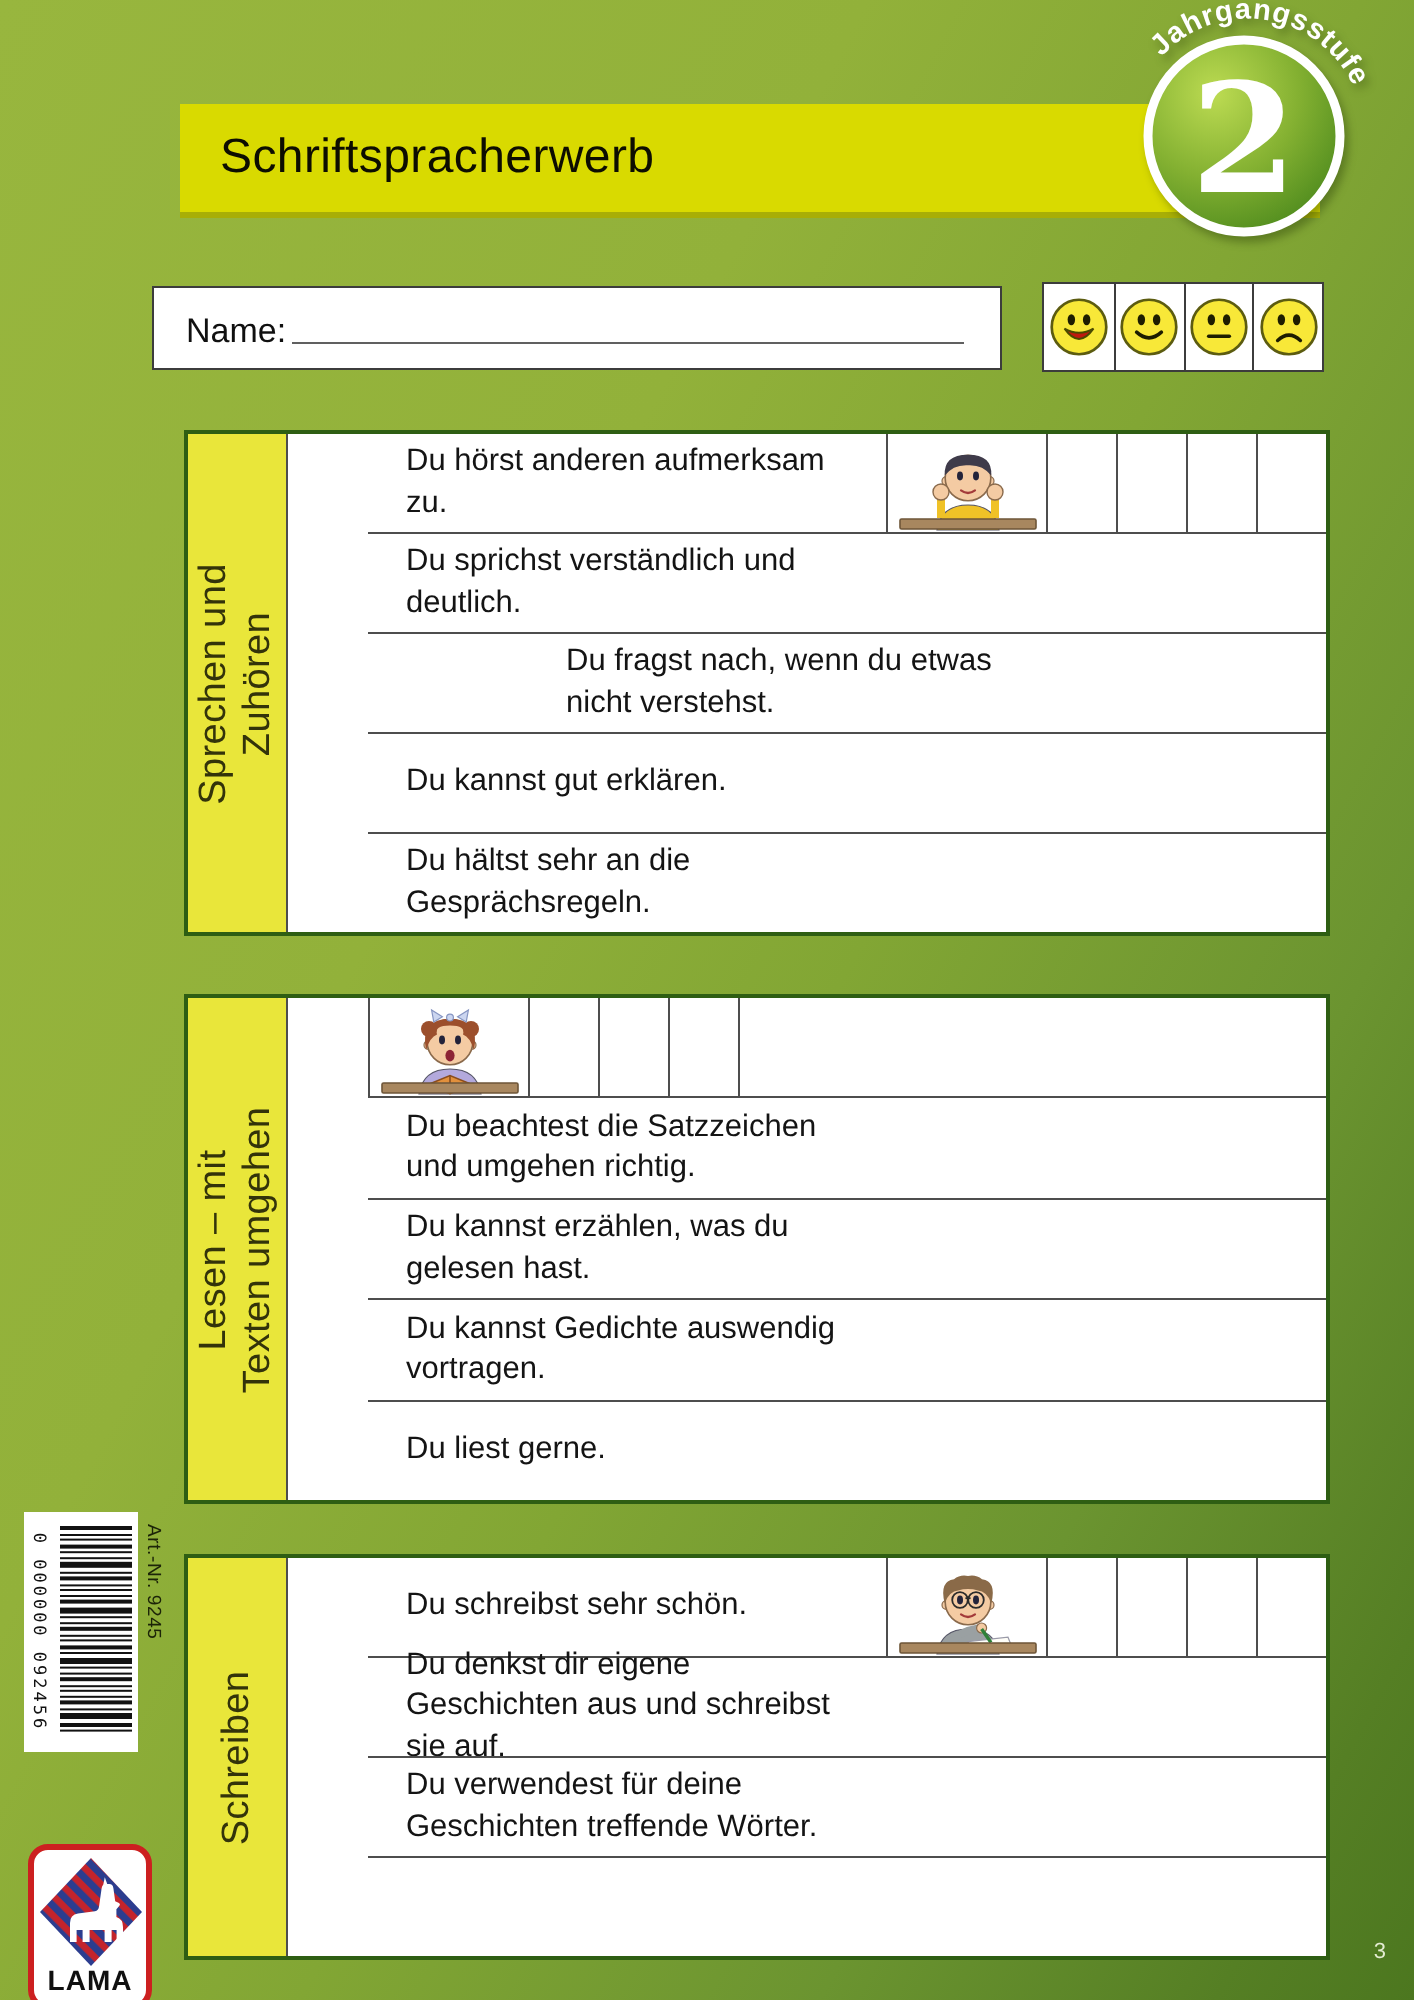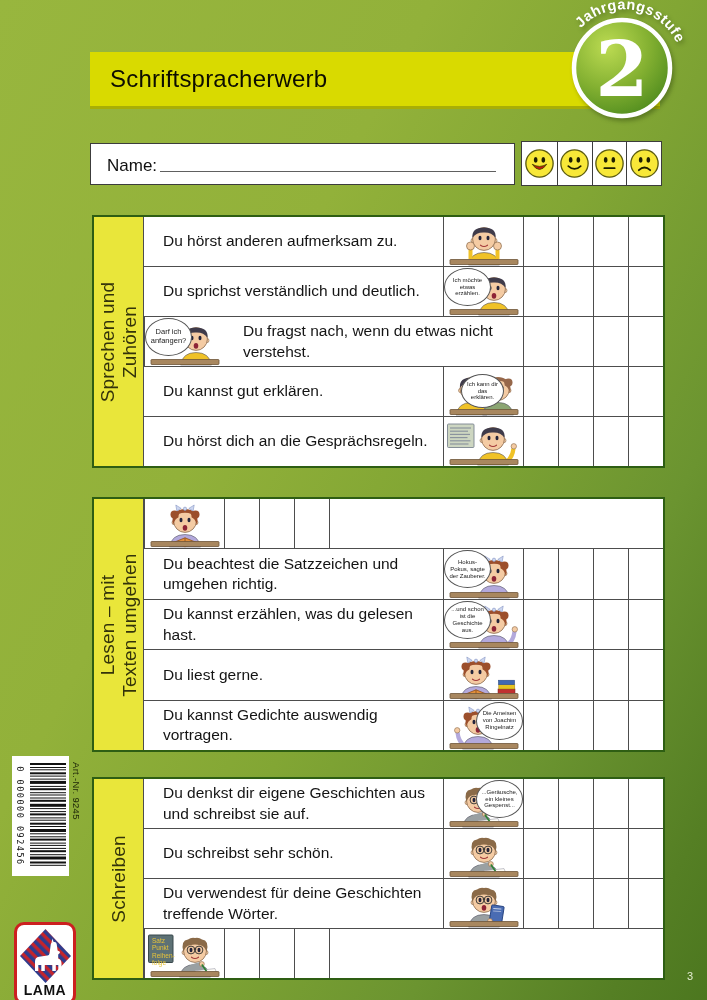--- a/index.html
+++ b/index.html
@@ -10,39 +10,39 @@
 
   
   .header-bar { left:90px; top:52px; width:570px; height:57px; background:#d9da00;
                 border-bottom:3px solid #a8ae06; display:flex; align-items:center;
                 padding-left:20px; z-index:1; }
   .header-bar span { font-size:24px; color:#0d0d00; letter-spacing:.2px; }
   .badge { left:556px; top:0; width:140px; height:138px; z-index:2;
            filter:drop-shadow(2px 3px 2px rgba(25,45,0,.35)); }
 
   
-  .name-box { left:90px; top:143px; width:425px; height:42px; background:#fff;
+  .name-box { left:76px; top:143px; width:425px; height:42px; background:#fff;
               border:1.5px solid #3c3c3c; display:flex; align-items:flex-end; padding:0 14px 0 16px; }
   .name-label { font-size:17px; color:#101010; margin-bottom:8px; }
   .name-line { flex:1; border-bottom:1.8px solid #606060; margin:0 4px 12px 3px; height:0; }
   .smiley-strip { left:521px; top:141px; height:45px; background:#fff;
                   border:1.5px solid #3c3c3c; display:flex; }
   .smiley-cell { width:34.8px; display:flex; align-items:center; justify-content:center; }
   .smiley-cell + .smiley-cell { border-left:1.2px solid #3c3c3c; }
 
   
   .section { left:92px; width:573px; border:2px solid #2e5e13; display:flex; background:#fff; }
   .side-label { width:50px; background:#e9e63a; position:relative; border-right:1.2px solid #4d4d4d; }
   .side-label .rot { position:absolute; left:50%; top:50%;
                      transform:translate(-50%,-50%) rotate(-90deg);
                      white-space:pre; text-align:center; font-size:19px; line-height:1.18;
                      color:#33330a; letter-spacing:.2px; }
   .rows { flex:1; display:flex; flex-direction:column; }
-  .row { flex:1; display:flex; min-height:0; }
-  .row + .row { border-top:1.2px solid #4d4d4d; }
+  .row { flex:1; display:flex; min-height:0;margin-left:40px; }
+  .row + .row { border-top:1.2px solid #4d4d4d;align-items:center; }
   .cell.text { flex:1; display:flex; align-items:center; padding:2px 8px 2px 19px;
                font-size:15.5px; color:#141414; line-height:1.3; }
   .cell.illo { width:80px; border-left:1.2px solid #4d4d4d; position:relative; overflow:hidden; background:#fff; }
   .illo-svg { position:absolute; inset:0; }
   .illo-svg svg { position:absolute; bottom:0; left:50%; transform:translateX(-50%); }
   .cell.rate { width:35px; border-left:1.2px solid #4d4d4d; background:#fff; }
   .bubble { position:absolute; top:1px; width:47px; height:38px; background:#fff;
             border:1px solid #555; border-radius:50%; display:flex; align-items:center;
             justify-content:center; text-align:center; font-size:6px; line-height:1.15;
             color:#222; padding:4px 4px; z-index:2; }
@@ -260,21 +260,21 @@
       <div class="bubble mid">Ich kann dir das erklären.</div>
 
     </div>
     <div class="cell rate"></div>
     <div class="cell rate"></div>
     <div class="cell rate"></div>
     <div class="cell rate"></div>
   </div>
         <div class="row">
     <div class="cell text">
-      <span class="row-text">Du hörst dich an die Gesprächsregeln.</span>
+      <span class="row-text">Du hältst sehr an die Gesprächsregeln.</span>
     </div>
     <div class="cell illo">
       <div class="illo-svg">
               <svg width="78" height="47" viewBox="0 0 78 47">
                 <rect x="2.5" y="5" width="26.5" height="23.5" rx="1" fill="#cdd6c1" stroke="#7a8490" stroke-width="0.9"></rect>
   <g stroke="#87909c" stroke-width="1.1">
                   <line x1="5" y1="9" x2="26" y2="9"></line>
                   <line x1="5" y1="12.2" x2="23" y2="12.2"></line>
   <line x1="5" y1="15.4" x2="25" y2="15.4"></line>
                   <line x1="5" y1="18.6" x2="22.5" y2="18.6"></line>
@@ -406,160 +406,160 @@
       <div class="bubble left">...und schon ist die Geschichte aus.</div>
 
     </div>
     <div class="cell rate"></div>
     <div class="cell rate"></div>
     <div class="cell rate"></div>
     <div class="cell rate"></div>
   </div>
         <div class="row">
     <div class="cell text">
-      <span class="row-text">Du liest gerne.</span>
-    </div>
-    <div class="cell illo">
-      <div class="illo-svg">
-              <svg width="78" height="47" viewBox="0 0 78 47">
-                <g transform="translate(-8 0)">
+      <span class="row-text">Du kannst Gedichte auswendig vortragen.</span>
+    </div>
+    <div class="cell illo">
+      <div class="illo-svg">
+              <svg width="78" height="47" viewBox="0 0 78 47">
+                <g transform="translate(-6 0)">
     <path d="M23.5 46 Q25.5 33.5 39 33.5 Q52.5 33.5 54.5 46 Z" fill="#b3a9dc" stroke="#555566" stroke-width="0.6"></path>
     <circle cx="28.2" cy="21.5" r="2.2" fill="#f4cba3" stroke="#8a6a4c" stroke-width="0.6"></circle>
     <circle cx="49.8" cy="21.5" r="2.2" fill="#f4cba3" stroke="#8a6a4c" stroke-width="0.6"></circle>
     <circle cx="39" cy="20" r="11.4" fill="#f4cba3" stroke="#8a6a4c" stroke-width="0.8"></circle>
     <circle cx="28.5" cy="13.5" r="4" fill="#9c4f2c"></circle>
                   <circle cx="49.5" cy="13.5" r="4" fill="#9c4f2c"></circle>
       <path d="M27 24 Q24 8.5 39 8.2 Q54 8.5 51 24 Q49 17.5 45.5 16.2 Q47 11.8 39 11.8 Q31 11.8 32.5 16.2 Q29 17.5 27 24Z" fill="#9c4f2c"></path>
                   <path d="M35.2 7.4 L29.8 4 L30.9 10 Z" fill="#ccd6f0" stroke="#8695c2" stroke-width="0.6"></path>
       <path d="M42.8 7.4 L48.2 4 L47.1 10 Z" fill="#ccd6f0" stroke="#8695c2" stroke-width="0.6"></path>
       <circle cx="39" cy="7.8" r="1.7" fill="#ccd6f0" stroke="#8695c2" stroke-width="0.6"></circle>
                   <ellipse cx="35" cy="19" rx="1.5" ry="2.2" fill="#23233a"></ellipse>
                   <ellipse cx="43" cy="19" rx="1.5" ry="2.2" fill="#23233a"></ellipse>
-                  <path d="M35.5 26.2 Q39 28.8 42.5 26.2" fill="none" stroke="#a33a3a" stroke-width="1.1" stroke-linecap="round"></path>
-                  <path d="M27.5 41.5 L39 36.8 L50.5 41.5 L39 45.8 Z" fill="#e2903c" stroke="#8a4d1d" stroke-width="0.8"></path>
-                  <line x1="39" y1="36.8" x2="39" y2="45.8" stroke="#8a4d1d" stroke-width="0.8"></line>
-                </g>
-                <rect x="53" y="36" width="17" height="4.4" fill="#c03030" stroke="#7a1a1a" stroke-width="0.5"></rect>
-  <rect x="53.8" y="31.6" width="16" height="4.4" fill="#e6c31e" stroke="#9a8212" stroke-width="0.5"></rect>
-  <rect x="53.4" y="27.2" width="16.2" height="4.4" fill="#3f68b0" stroke="#27447c" stroke-width="0.5"></rect>
-                <rect x="5" y="40.5" width="68" height="5" rx="0.8" fill="#a8875f" stroke="#6e5638" stroke-width="0.8"></rect>
-              </svg>
-            </div>
-
-    </div>
-    <div class="cell rate"></div>
-    <div class="cell rate"></div>
-    <div class="cell rate"></div>
-    <div class="cell rate"></div>
-  </div>
-        <div class="row">
-    <div class="cell text">
-      <span class="row-text">Du kannst Gedichte auswendig vortragen.</span>
-    </div>
-    <div class="cell illo">
-      <div class="illo-svg">
-              <svg width="78" height="47" viewBox="0 0 78 47">
-                <g transform="translate(-6 0)">
+                  <ellipse cx="39" cy="26.8" rx="2.3" ry="2.9" fill="#8d2436"></ellipse>
+                  <path d="M26 43 Q19.5 39 18.5 29.5" stroke="#b3a9dc" stroke-width="4.2" fill="none"></path>
+                  <circle cx="18.2" cy="27.3" r="2.7" fill="#f4cba3" stroke="#8a6a4c" stroke-width="0.6"></circle>
+                </g>
+                <rect x="5" y="40.5" width="68" height="5" rx="0.8" fill="#a8875f" stroke="#6e5638" stroke-width="0.8"></rect>
+              </svg>
+            </div>
+      <div class="bubble right">Die Ameisen von Joachim Ringelnatz</div>
+
+    </div>
+    <div class="cell rate"></div>
+    <div class="cell rate"></div>
+    <div class="cell rate"></div>
+    <div class="cell rate"></div>
+  </div>
+        <div class="row">
+    <div class="cell text">
+      <span class="row-text">Du liest gerne.</span>
+    </div>
+    <div class="cell illo">
+      <div class="illo-svg">
+              <svg width="78" height="47" viewBox="0 0 78 47">
+                <g transform="translate(-8 0)">
     <path d="M23.5 46 Q25.5 33.5 39 33.5 Q52.5 33.5 54.5 46 Z" fill="#b3a9dc" stroke="#555566" stroke-width="0.6"></path>
     <circle cx="28.2" cy="21.5" r="2.2" fill="#f4cba3" stroke="#8a6a4c" stroke-width="0.6"></circle>
     <circle cx="49.8" cy="21.5" r="2.2" fill="#f4cba3" stroke="#8a6a4c" stroke-width="0.6"></circle>
     <circle cx="39" cy="20" r="11.4" fill="#f4cba3" stroke="#8a6a4c" stroke-width="0.8"></circle>
     <circle cx="28.5" cy="13.5" r="4" fill="#9c4f2c"></circle>
                   <circle cx="49.5" cy="13.5" r="4" fill="#9c4f2c"></circle>
       <path d="M27 24 Q24 8.5 39 8.2 Q54 8.5 51 24 Q49 17.5 45.5 16.2 Q47 11.8 39 11.8 Q31 11.8 32.5 16.2 Q29 17.5 27 24Z" fill="#9c4f2c"></path>
                   <path d="M35.2 7.4 L29.8 4 L30.9 10 Z" fill="#ccd6f0" stroke="#8695c2" stroke-width="0.6"></path>
       <path d="M42.8 7.4 L48.2 4 L47.1 10 Z" fill="#ccd6f0" stroke="#8695c2" stroke-width="0.6"></path>
       <circle cx="39" cy="7.8" r="1.7" fill="#ccd6f0" stroke="#8695c2" stroke-width="0.6"></circle>
                   <ellipse cx="35" cy="19" rx="1.5" ry="2.2" fill="#23233a"></ellipse>
                   <ellipse cx="43" cy="19" rx="1.5" ry="2.2" fill="#23233a"></ellipse>
-                  <ellipse cx="39" cy="26.8" rx="2.3" ry="2.9" fill="#8d2436"></ellipse>
-                  <path d="M26 43 Q19.5 39 18.5 29.5" stroke="#b3a9dc" stroke-width="4.2" fill="none"></path>
-                  <circle cx="18.2" cy="27.3" r="2.7" fill="#f4cba3" stroke="#8a6a4c" stroke-width="0.6"></circle>
-                </g>
-                <rect x="5" y="40.5" width="68" height="5" rx="0.8" fill="#a8875f" stroke="#6e5638" stroke-width="0.8"></rect>
-              </svg>
-            </div>
-      <div class="bubble right">Die Ameisen von Joachim Ringelnatz</div>
+                  <path d="M35.5 26.2 Q39 28.8 42.5 26.2" fill="none" stroke="#a33a3a" stroke-width="1.1" stroke-linecap="round"></path>
+                  <path d="M27.5 41.5 L39 36.8 L50.5 41.5 L39 45.8 Z" fill="#e2903c" stroke="#8a4d1d" stroke-width="0.8"></path>
+                  <line x1="39" y1="36.8" x2="39" y2="45.8" stroke="#8a4d1d" stroke-width="0.8"></line>
+                </g>
+                <rect x="53" y="36" width="17" height="4.4" fill="#c03030" stroke="#7a1a1a" stroke-width="0.5"></rect>
+  <rect x="53.8" y="31.6" width="16" height="4.4" fill="#e6c31e" stroke="#9a8212" stroke-width="0.5"></rect>
+  <rect x="53.4" y="27.2" width="16.2" height="4.4" fill="#3f68b0" stroke="#27447c" stroke-width="0.5"></rect>
+                <rect x="5" y="40.5" width="68" height="5" rx="0.8" fill="#a8875f" stroke="#6e5638" stroke-width="0.8"></rect>
+              </svg>
+            </div>
 
     </div>
     <div class="cell rate"></div>
     <div class="cell rate"></div>
     <div class="cell rate"></div>
     <div class="cell rate"></div>
   </div>
       </div>
   </div>
 
   <div class="abs section" style="top:777px;height:203px;">
     <div class="side-label">
       <span class="rot">Schreiben</span>
     </div>
     <div class="rows">
         <div class="row">
     <div class="cell text">
-      <span class="row-text">Du denkst dir eigene Geschichten aus und schreibst sie auf.</span>
-    </div>
-    <div class="cell illo">
-      <div class="illo-svg">
-              <svg width="78" height="47" viewBox="0 0 78 47">
-                <g transform="translate(-6 0)">
+      <span class="row-text">Du schreibst sehr schön.</span>
+    </div>
+    <div class="cell illo">
+      <div class="illo-svg">
+              <svg width="78" height="47" viewBox="0 0 78 47">
+                <g transform="translate(0 0)">
     <path d="M23.5 46 Q25.5 33.5 39 33.5 Q52.5 33.5 54.5 46 Z" fill="#9aa0a2" stroke="#555566" stroke-width="0.6"></path>
     <circle cx="28.2" cy="21.5" r="2.2" fill="#f4cba3" stroke="#8a6a4c" stroke-width="0.6"></circle>
     <circle cx="49.8" cy="21.5" r="2.2" fill="#f4cba3" stroke="#8a6a4c" stroke-width="0.6"></circle>
     <circle cx="39" cy="20" r="11.4" fill="#f4cba3" stroke="#8a6a4c" stroke-width="0.8"></circle>
     <path d="M27.3 20.5 Q24.6 9.5 32 8.6 Q35 6.2 39 7 Q43 6.2 46 8.6 Q53.4 9.5 50.7 20.5 Q48.2 14.5 44 14.2 Q39 12.8 34 14.2 Q29.8 14.5 27.3 20.5Z" fill="#8a6a48"></path>
                   <ellipse cx="35" cy="19" rx="1.5" ry="2.2" fill="#23233a"></ellipse>
                   <ellipse cx="43" cy="19" rx="1.5" ry="2.2" fill="#23233a"></ellipse>
                   <circle cx="35" cy="19" r="3.9" fill="none" stroke="#2b2b2b" stroke-width="0.9"></circle>
     <circle cx="43" cy="19" r="3.9" fill="none" stroke="#2b2b2b" stroke-width="0.9"></circle>
     <line x1="37.7" y1="18.1" x2="40.3" y2="18.1" stroke="#2b2b2b" stroke-width="0.9"></line>
                   <path d="M35.5 26.2 Q39 28.8 42.5 26.2" fill="none" stroke="#a33a3a" stroke-width="1.1" stroke-linecap="round"></path>
                   <path d="M39 39.8 L59 37.6 L61 42.6 L41 44.8 Z" fill="#fffef8" stroke="#9a9aa8" stroke-width="0.6"></path>
     <path d="M28 41.5 Q35 34.5 44.5 33" stroke="#9aa0a2" stroke-width="3.8" fill="none"></path>
     <circle cx="45.8" cy="33" r="2.5" fill="#f4cba3" stroke="#8a6a4c" stroke-width="0.6"></circle>
     <line x1="45.8" y1="33.5" x2="50.5" y2="40.2" stroke="#2e8038" stroke-width="1.7"></line>
                 </g>
                 <rect x="5" y="40.5" width="68" height="5" rx="0.8" fill="#a8875f" stroke="#6e5638" stroke-width="0.8"></rect>
               </svg>
             </div>
-      <div class="bubble right">...Geräusche, ein kleines Gespenst...</div>
-
-    </div>
-    <div class="cell rate"></div>
-    <div class="cell rate"></div>
-    <div class="cell rate"></div>
-    <div class="cell rate"></div>
-  </div>
-        <div class="row">
-    <div class="cell text">
-      <span class="row-text">Du schreibst sehr schön.</span>
-    </div>
-    <div class="cell illo">
-      <div class="illo-svg">
-              <svg width="78" height="47" viewBox="0 0 78 47">
-                <g transform="translate(0 0)">
+
+    </div>
+    <div class="cell rate"></div>
+    <div class="cell rate"></div>
+    <div class="cell rate"></div>
+    <div class="cell rate"></div>
+  </div>
+        <div class="row">
+    <div class="cell text">
+      <span class="row-text">Du denkst dir eigene Geschichten aus und schreibst sie auf.</span>
+    </div>
+    <div class="cell illo">
+      <div class="illo-svg">
+              <svg width="78" height="47" viewBox="0 0 78 47">
+                <g transform="translate(-6 0)">
     <path d="M23.5 46 Q25.5 33.5 39 33.5 Q52.5 33.5 54.5 46 Z" fill="#9aa0a2" stroke="#555566" stroke-width="0.6"></path>
     <circle cx="28.2" cy="21.5" r="2.2" fill="#f4cba3" stroke="#8a6a4c" stroke-width="0.6"></circle>
     <circle cx="49.8" cy="21.5" r="2.2" fill="#f4cba3" stroke="#8a6a4c" stroke-width="0.6"></circle>
     <circle cx="39" cy="20" r="11.4" fill="#f4cba3" stroke="#8a6a4c" stroke-width="0.8"></circle>
     <path d="M27.3 20.5 Q24.6 9.5 32 8.6 Q35 6.2 39 7 Q43 6.2 46 8.6 Q53.4 9.5 50.7 20.5 Q48.2 14.5 44 14.2 Q39 12.8 34 14.2 Q29.8 14.5 27.3 20.5Z" fill="#8a6a48"></path>
                   <ellipse cx="35" cy="19" rx="1.5" ry="2.2" fill="#23233a"></ellipse>
                   <ellipse cx="43" cy="19" rx="1.5" ry="2.2" fill="#23233a"></ellipse>
                   <circle cx="35" cy="19" r="3.9" fill="none" stroke="#2b2b2b" stroke-width="0.9"></circle>
     <circle cx="43" cy="19" r="3.9" fill="none" stroke="#2b2b2b" stroke-width="0.9"></circle>
     <line x1="37.7" y1="18.1" x2="40.3" y2="18.1" stroke="#2b2b2b" stroke-width="0.9"></line>
                   <path d="M35.5 26.2 Q39 28.8 42.5 26.2" fill="none" stroke="#a33a3a" stroke-width="1.1" stroke-linecap="round"></path>
                   <path d="M39 39.8 L59 37.6 L61 42.6 L41 44.8 Z" fill="#fffef8" stroke="#9a9aa8" stroke-width="0.6"></path>
     <path d="M28 41.5 Q35 34.5 44.5 33" stroke="#9aa0a2" stroke-width="3.8" fill="none"></path>
     <circle cx="45.8" cy="33" r="2.5" fill="#f4cba3" stroke="#8a6a4c" stroke-width="0.6"></circle>
     <line x1="45.8" y1="33.5" x2="50.5" y2="40.2" stroke="#2e8038" stroke-width="1.7"></line>
                 </g>
                 <rect x="5" y="40.5" width="68" height="5" rx="0.8" fill="#a8875f" stroke="#6e5638" stroke-width="0.8"></rect>
               </svg>
             </div>
+      <div class="bubble right">...Geräusche, ein kleines Gespenst...</div>
 
     </div>
     <div class="cell rate"></div>
     <div class="cell rate"></div>
     <div class="cell rate"></div>
     <div class="cell rate"></div>
   </div>
         <div class="row">
     <div class="cell text">
       <span class="row-text">Du verwendest für deine Geschichten treffende Wörter.</span>

